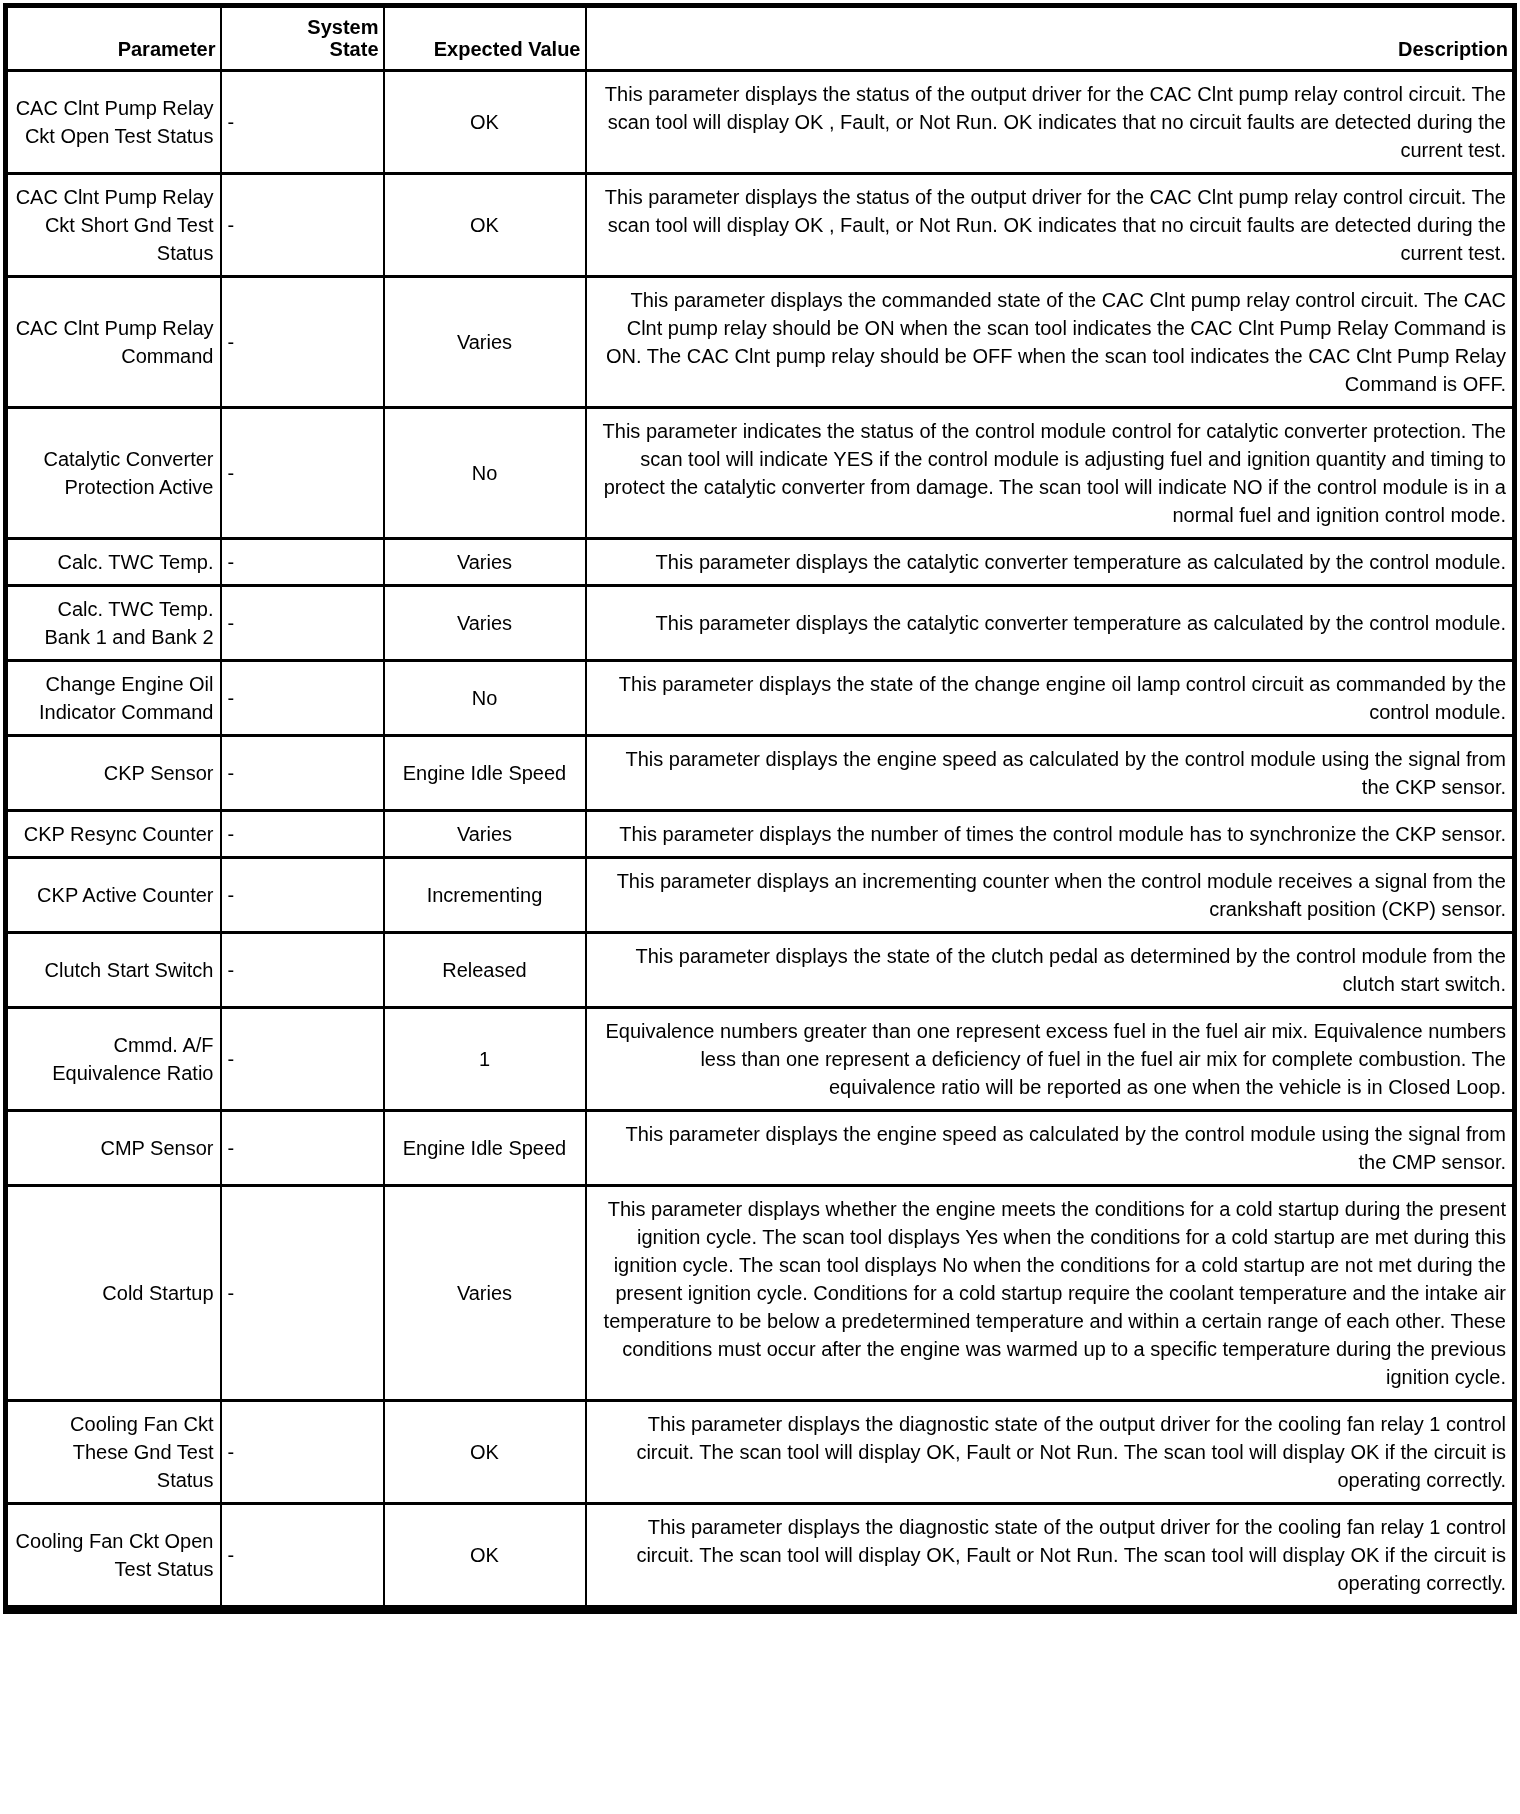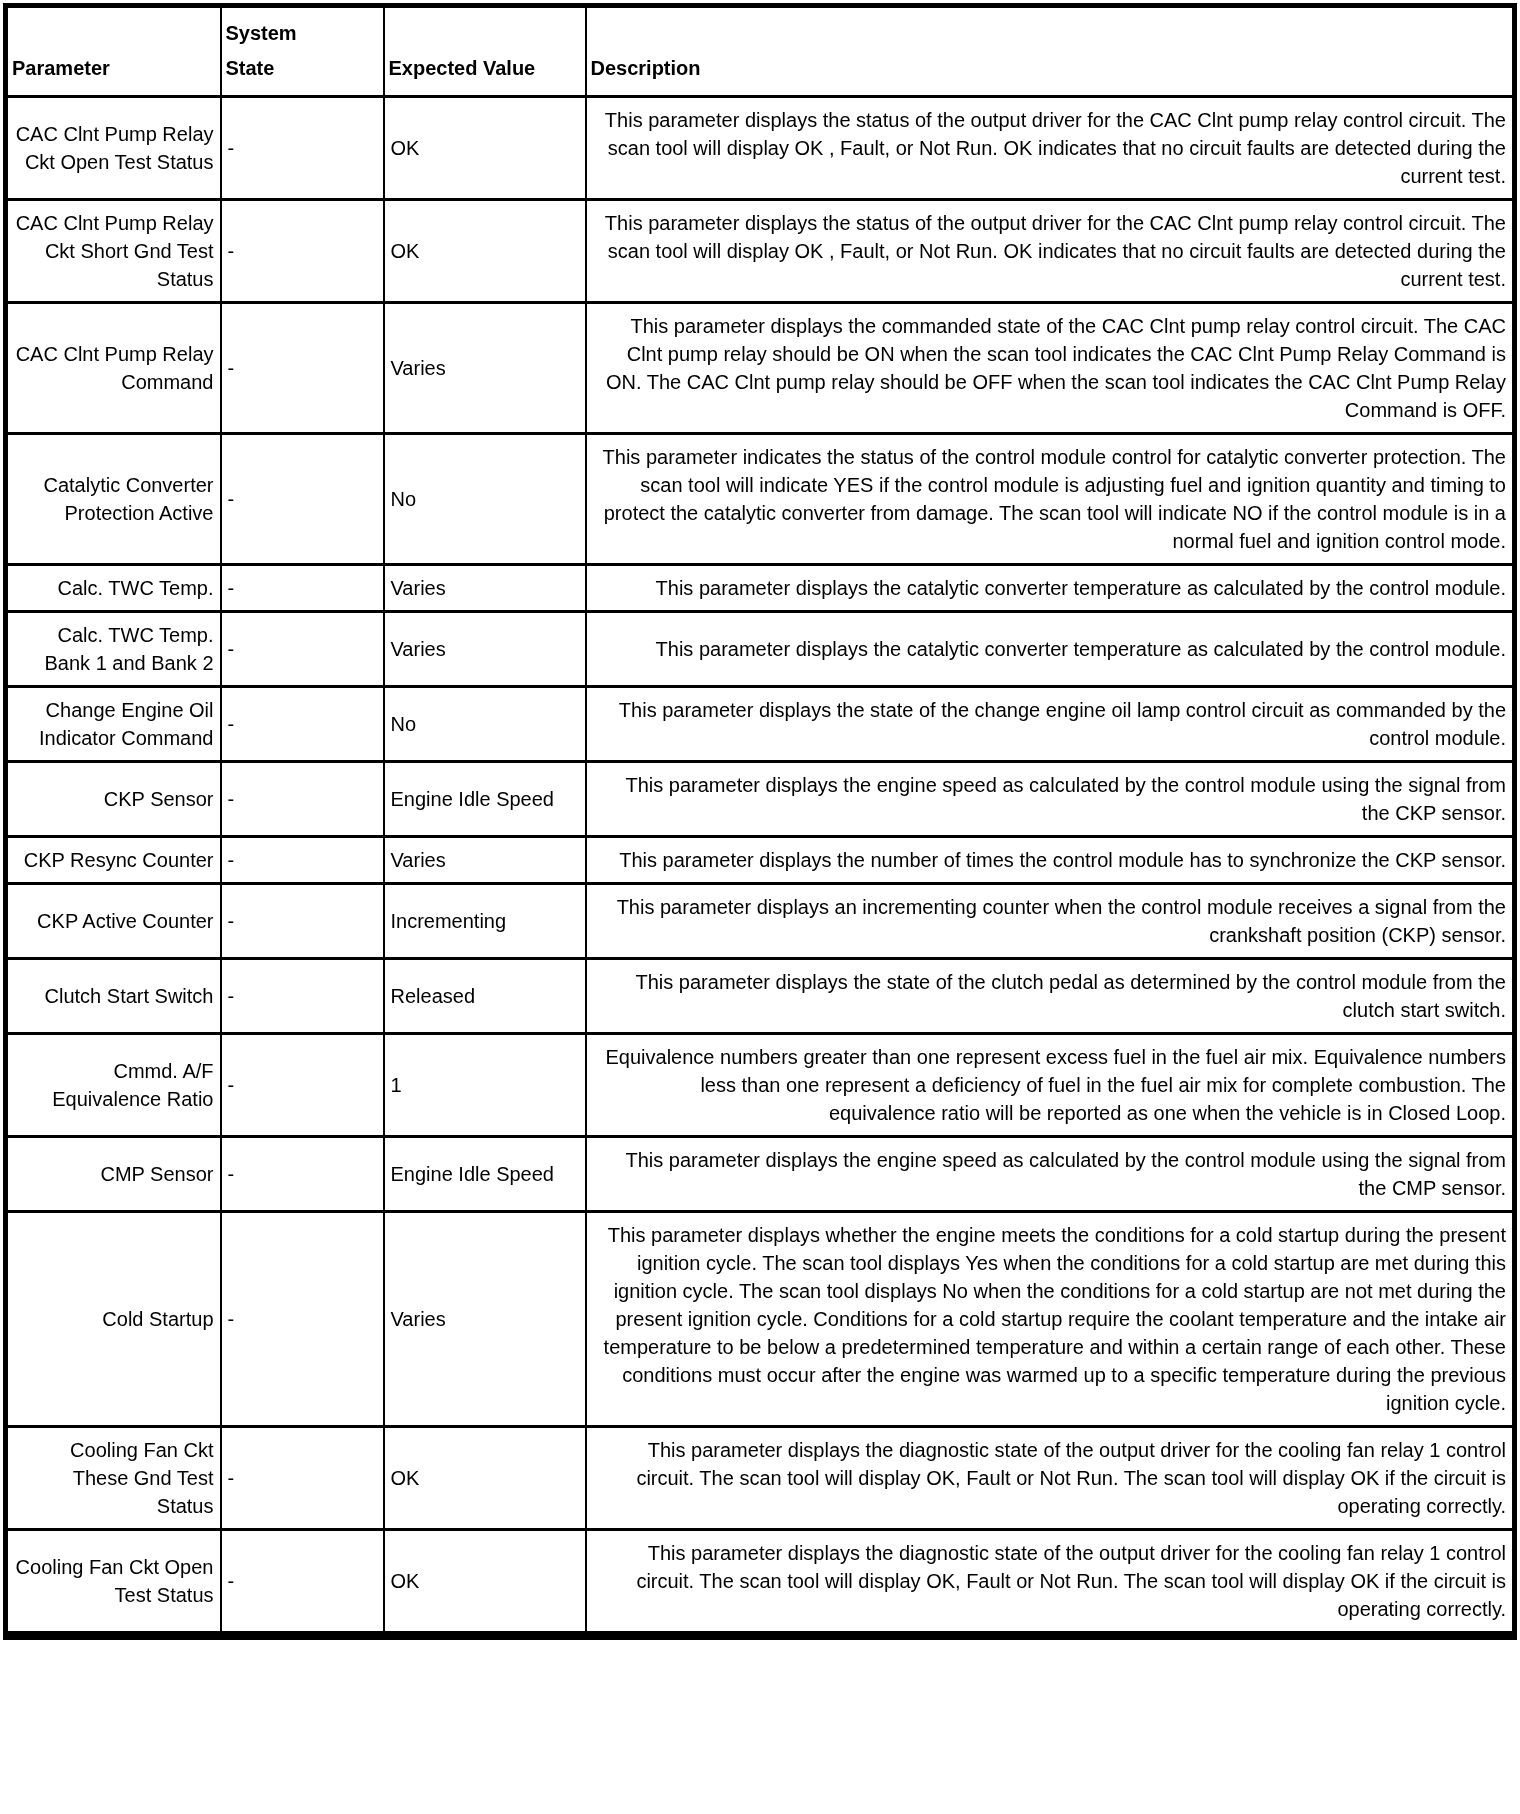--- a/index.html
+++ b/index.html
@@ -25,46 +25,46 @@
     font-size: 20px;
   }
   table.param-table col.c-param    { width: 215px; }
   table.param-table col.c-state    { width: 163px; }
   table.param-table col.c-expected { width: 202px; }
 
   table.param-table th {
     border: 2px solid #000;
     border-bottom-width: 3px;
     font-weight: bold;
-    text-align: left;
+    text-align: right;
     vertical-align: bottom;
     padding: 8px 4px 9px 4px;
     white-space: pre-line;
-    line-height: 35px;
+    line-height: 22px;
     font-size: 20px;
   }
   table.param-table td {
     border: 2px solid #000;
     border-top-width: 3px;
     border-bottom-width: 3px;
     vertical-align: middle;
     line-height: 28px;
     padding: 8px 6px;
   }
   td.cell-param {
     text-align: right;
     padding-left: 7px;
     padding-right: 4px;
   }
   td.cell-state {
     text-align: left;
     padding-left: 9px;
   }
   td.cell-expected {
-    text-align: left;
+    text-align: center;
     padding-left: 9px;
     padding-right: 4px;
   }
   td.cell-desc {
     text-align: right;
     padding-left: 10px;
     padding-right: 12px;
   }
 </style>
 </head>

